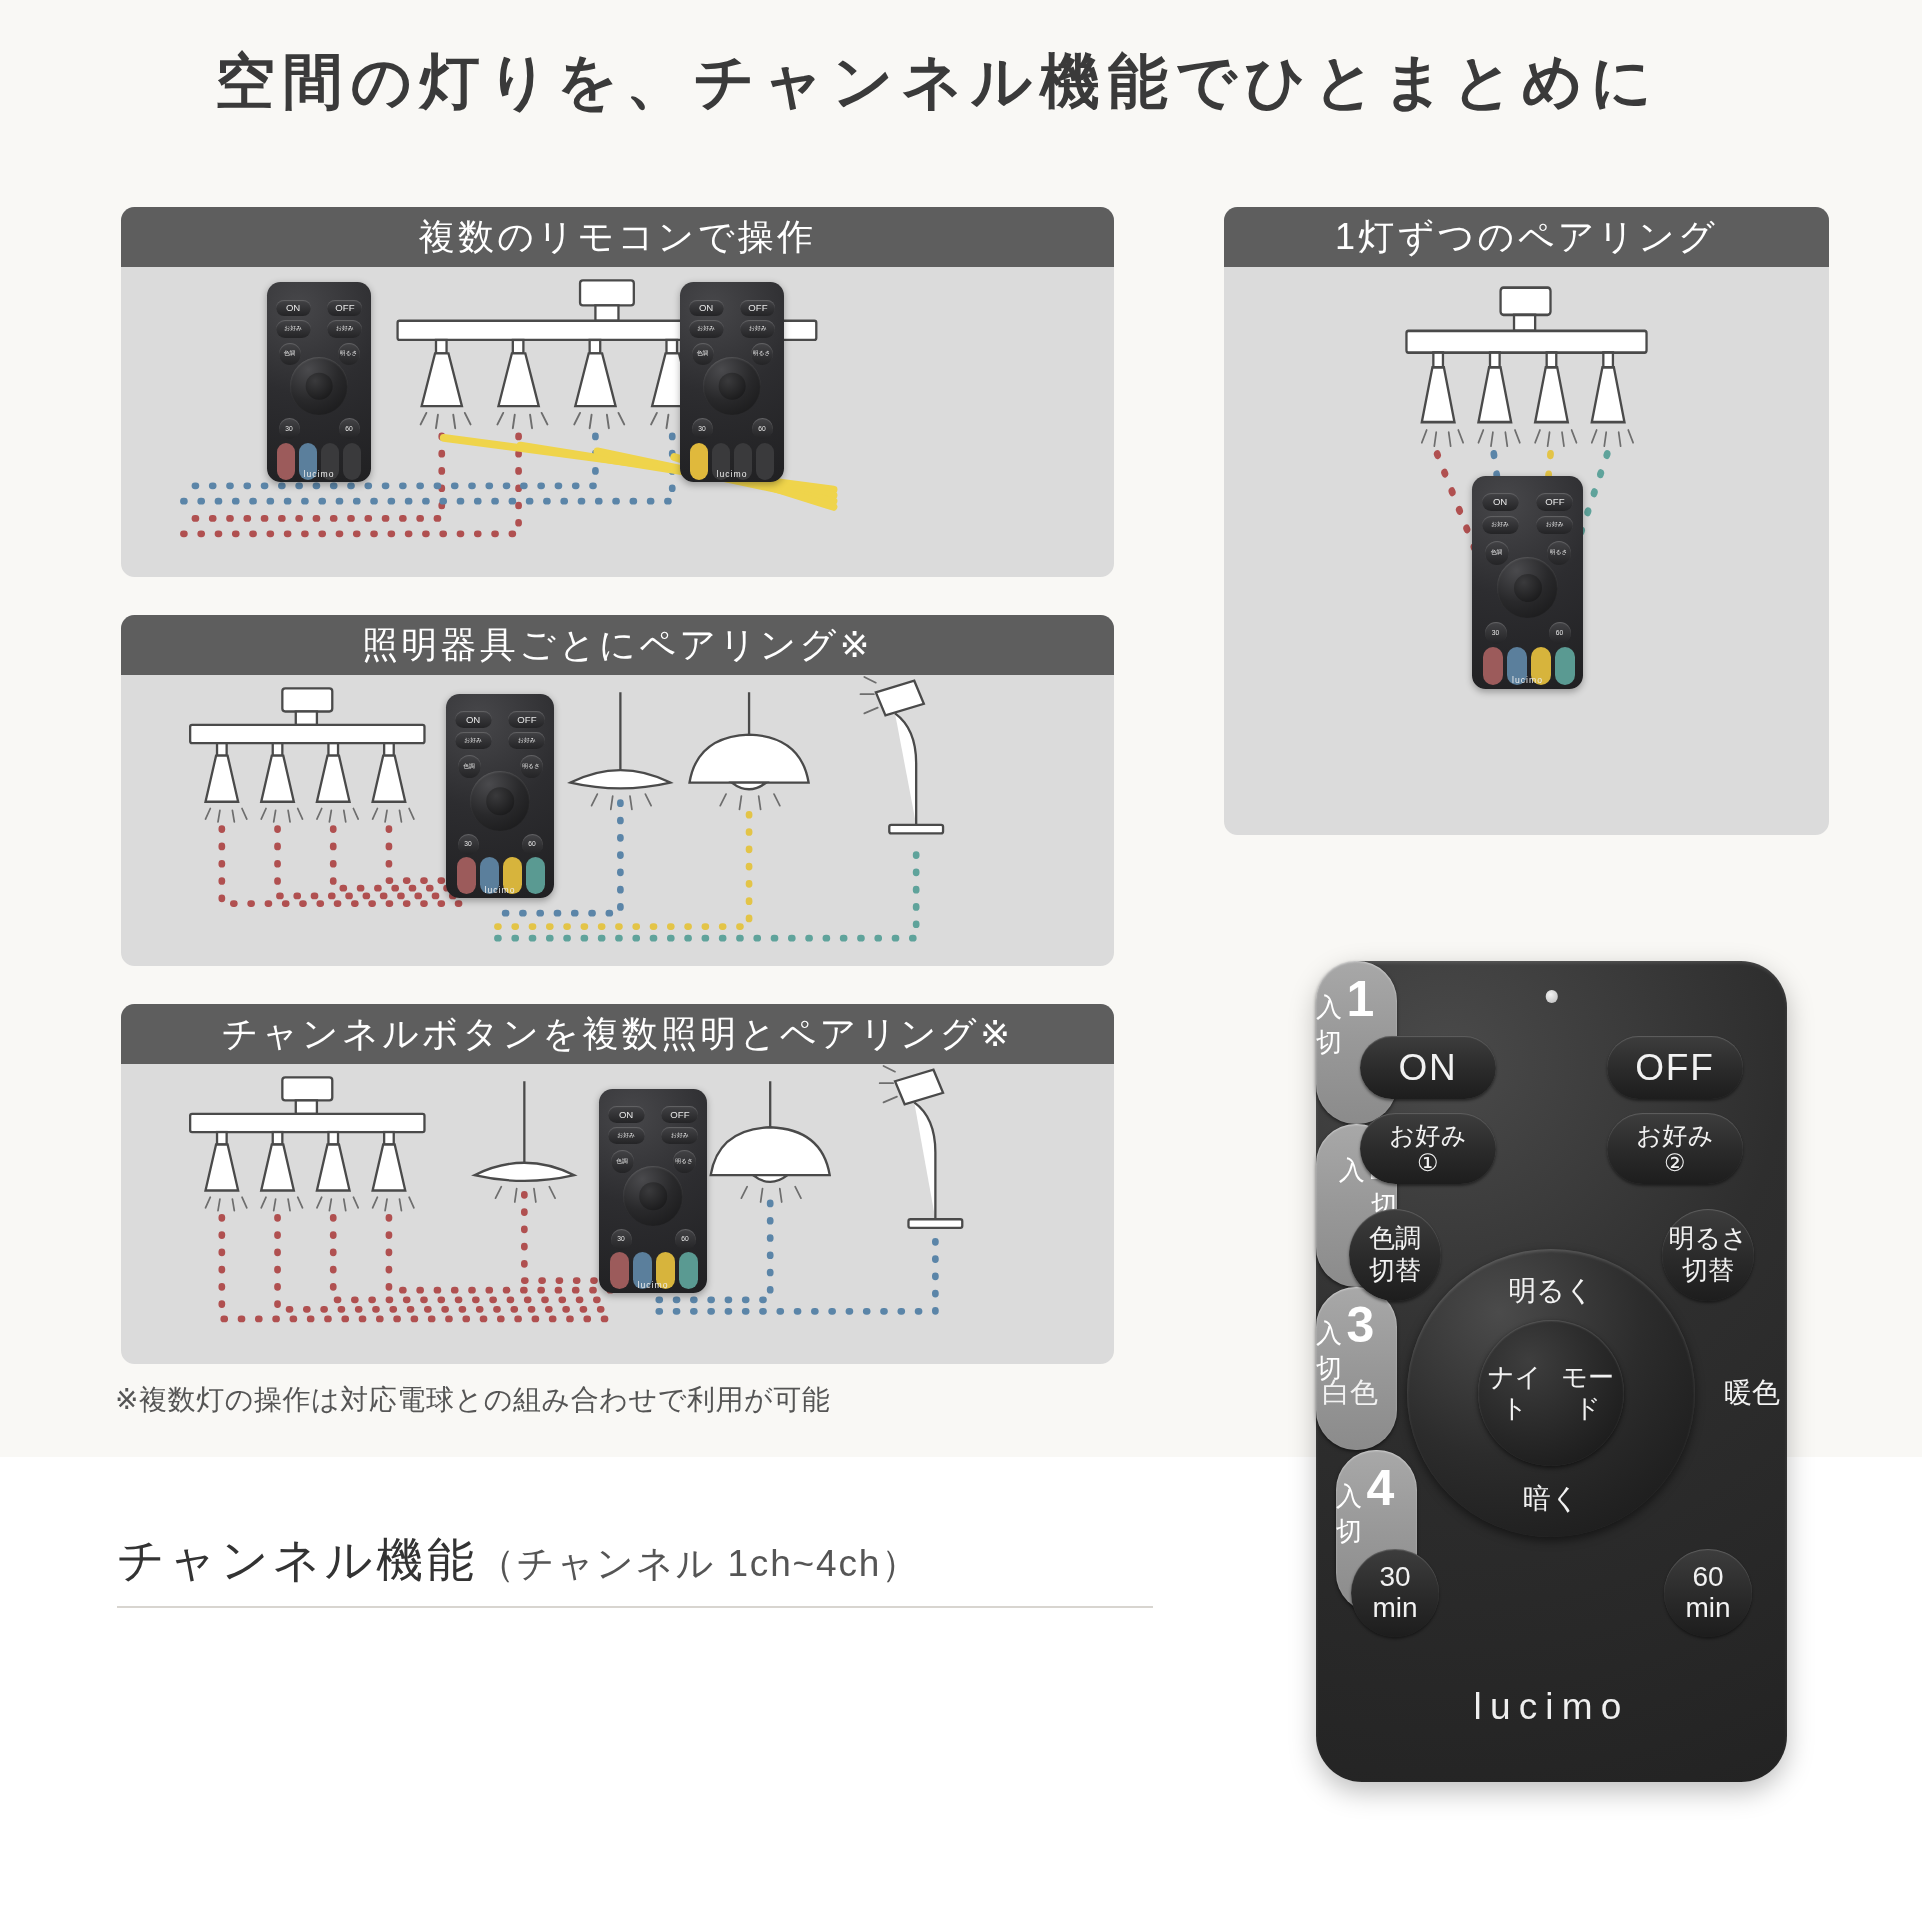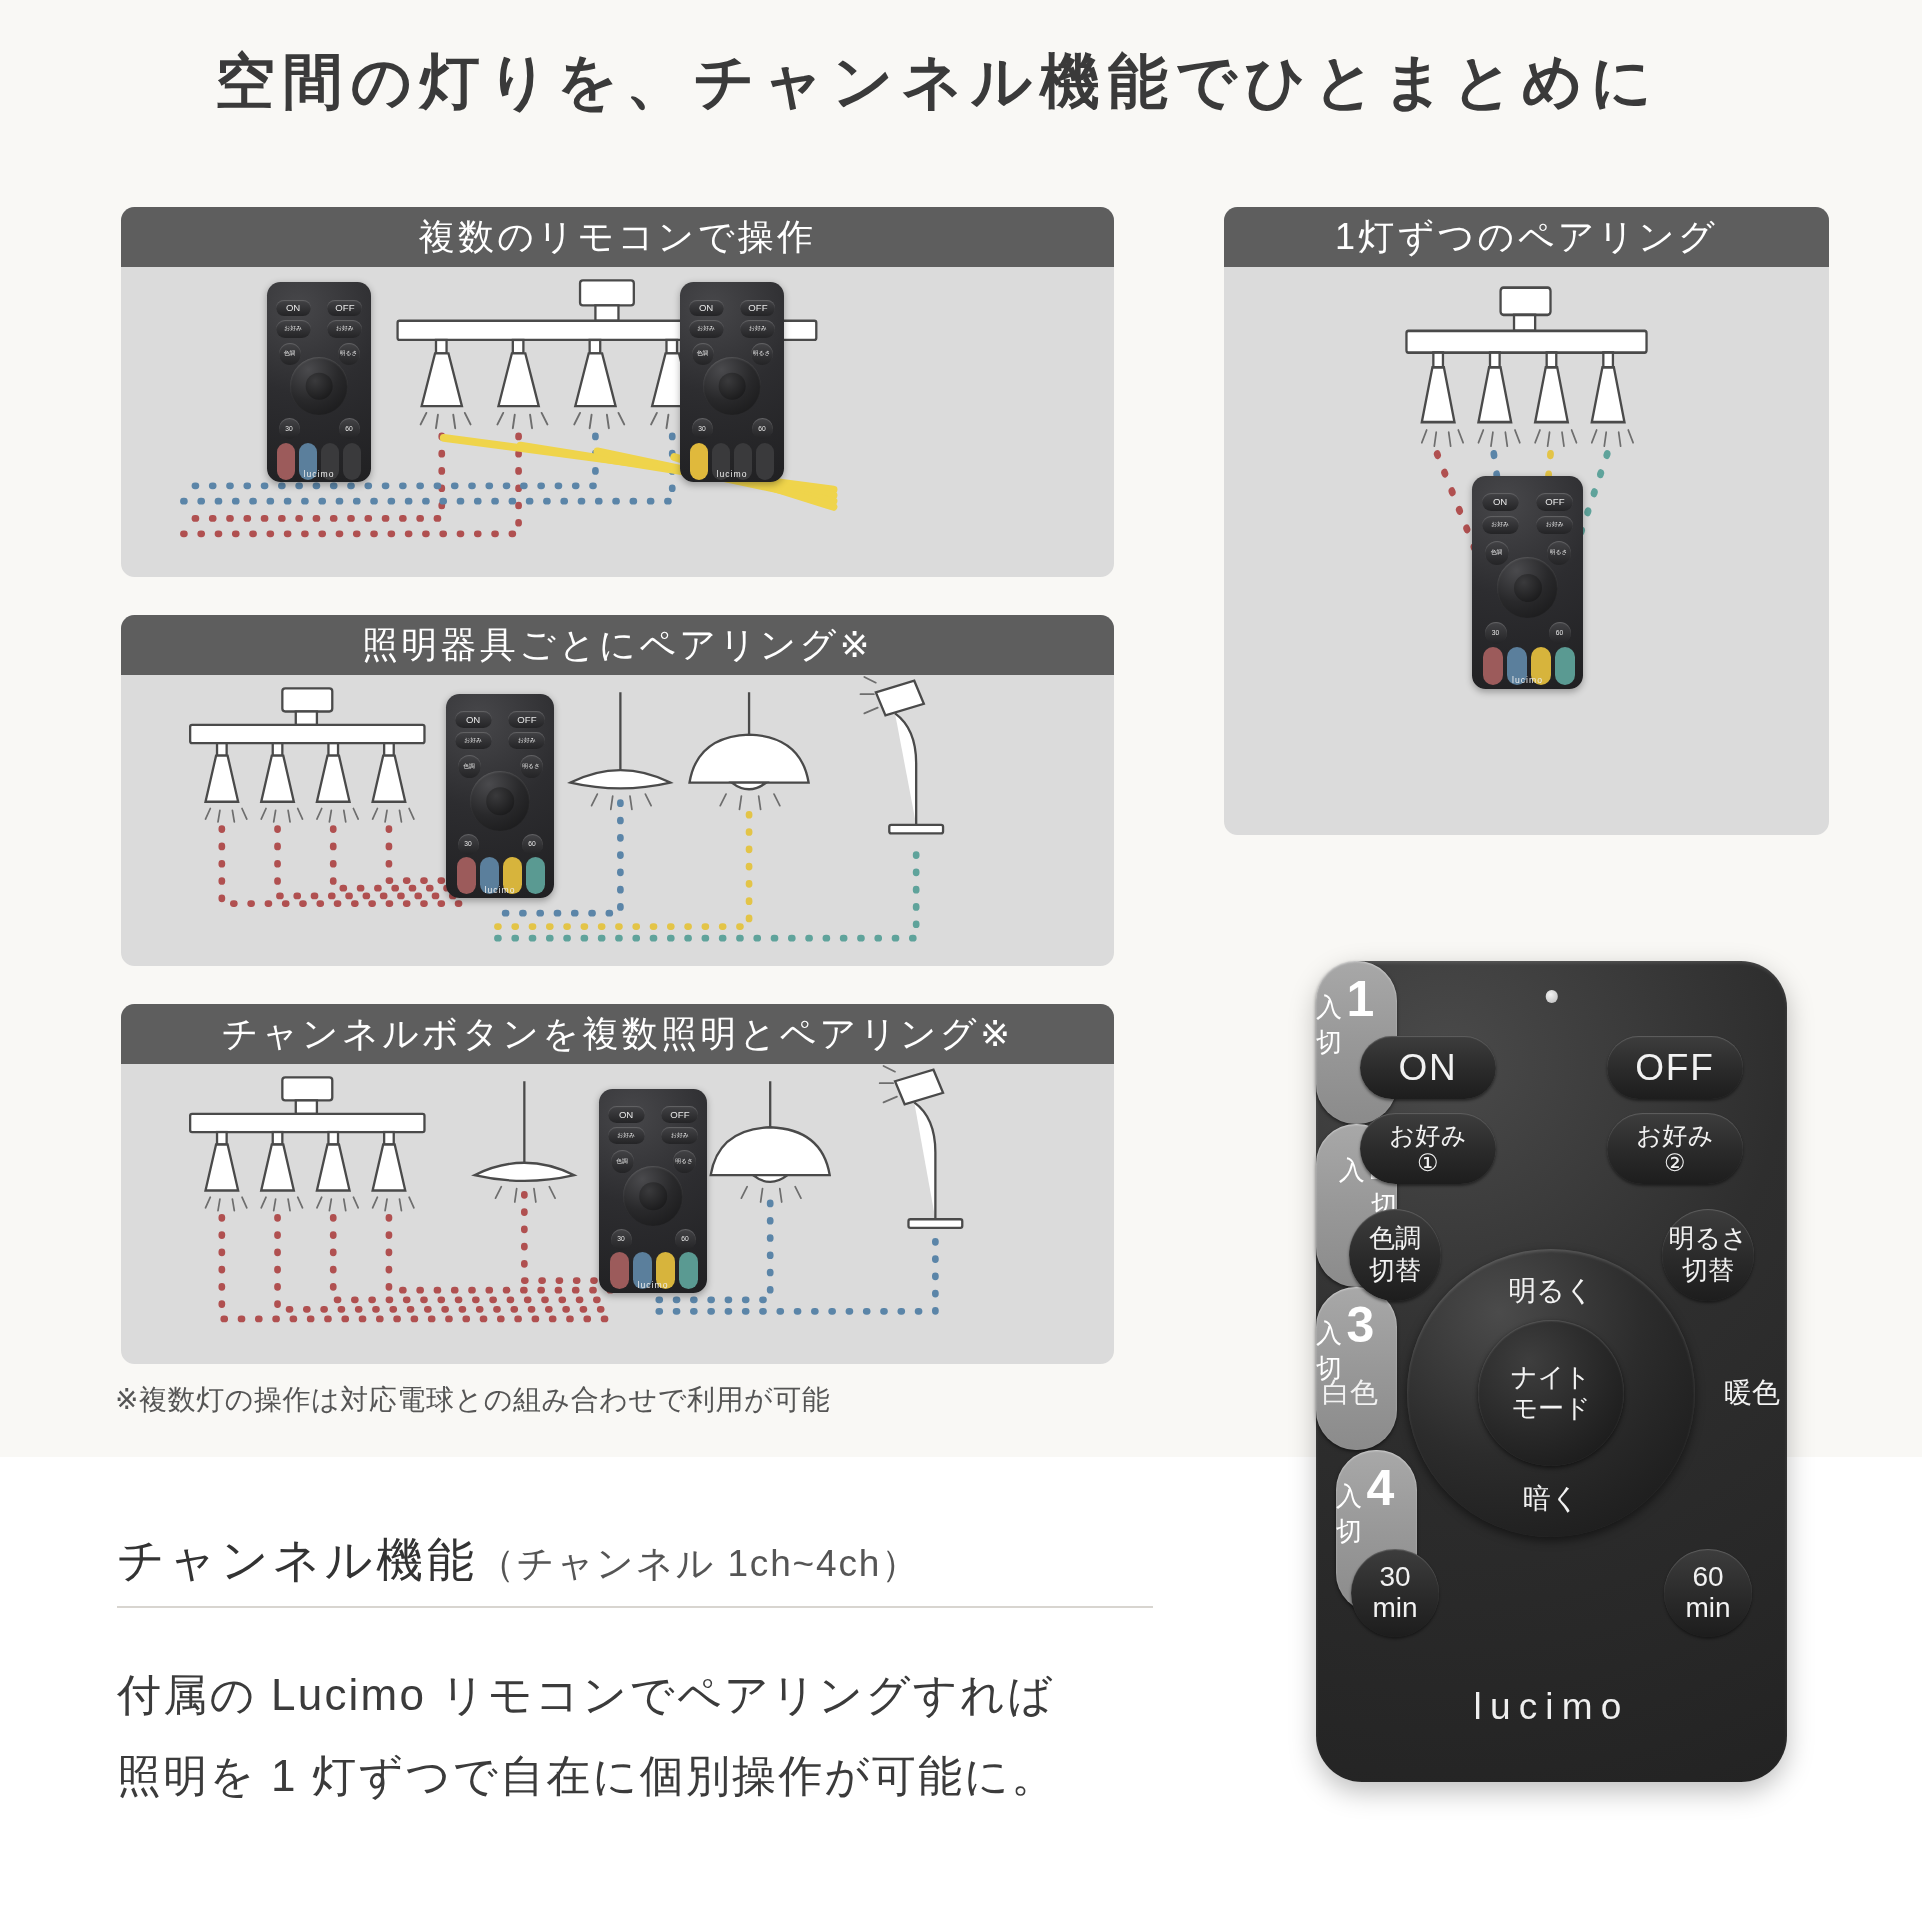--- a/index.html
+++ b/index.html
@@ -94,21 +94,21 @@
   .dial{
     position:absolute;left:91px;top:288px;width:288px;height:288px;border-radius:50%;
     background:radial-gradient(circle at 32% 22%,#4b4b4b 0%,#2c2c2c 48%,#171717 100%);
     box-shadow:inset 0 1.9px 2.9px rgba(255,255,255,.16),0 3.8px 9.6px rgba(0,0,0,.5);
   }
   .dial-center{
     position:absolute;left:50%;top:50%;transform:translate(-50%,-50%);
     width:146px;height:146px;border-radius:50%;
     background:radial-gradient(circle at 35% 28%,#3e3e3e 0%,#272727 55%,#151515 100%);
     box-shadow:inset 0 1px 1.9px rgba(255,255,255,.2),0 1.9px 4.8px rgba(0,0,0,.6);
-    display:flex;align-items:center;justify-content:center;flex-direction:column;
+    display:flex;align-items:center;justify-content:center;flex-direction:row;
     color:#f2f2f2;font-size:26px;line-height:1.2;text-align:center;
   }
   .dial-lab{position:absolute;color:#f2f2f2;font-size:28px;white-space:nowrap;}
   .dl-up{left:50%;top:23px;transform:translateX(-50%);}
   .dl-down{left:50%;bottom:19px;transform:translateX(-50%);}
   .dl-left{left:-85px;top:50%;transform:translateY(-50%);}
   .dl-right{right:-85px;top:50%;transform:translateY(-50%);}
 
   .brand{
     position:absolute;left:0;bottom:54px;width:100%;text-align:center;
@@ -444,24 +444,20 @@
       </div>
     </div>
   </div>
 
   <div class="footnote">※複数灯の操作は対応電球との組み合わせで利用が可能</div>
 
   <div class="lower-h">
     <span>チャンネル機能</span><span class="sub">（チャンネル 1ch~4ch）</span>
   </div>
   <div class="rule"></div>
-  <div class="lower-p">
-    <div>付属の Lucimo リモコンでペアリングすれば</div>
-    <div>照明を 1 灯ずつで自在に個別操作が可能に。</div>
-  </div>
 
   <div class="remote">
     <div class="led"></div>
 
     <div class="btn btn-onoff" style="left:44px;top:75px;">ON</div>
     <div class="btn btn-onoff" style="right:44px;top:75px;">OFF</div>
 
     <div class="btn btn-fav" style="left:44px;top:152px;">
       <span>お好み</span>
       <span class="num">①</span>

